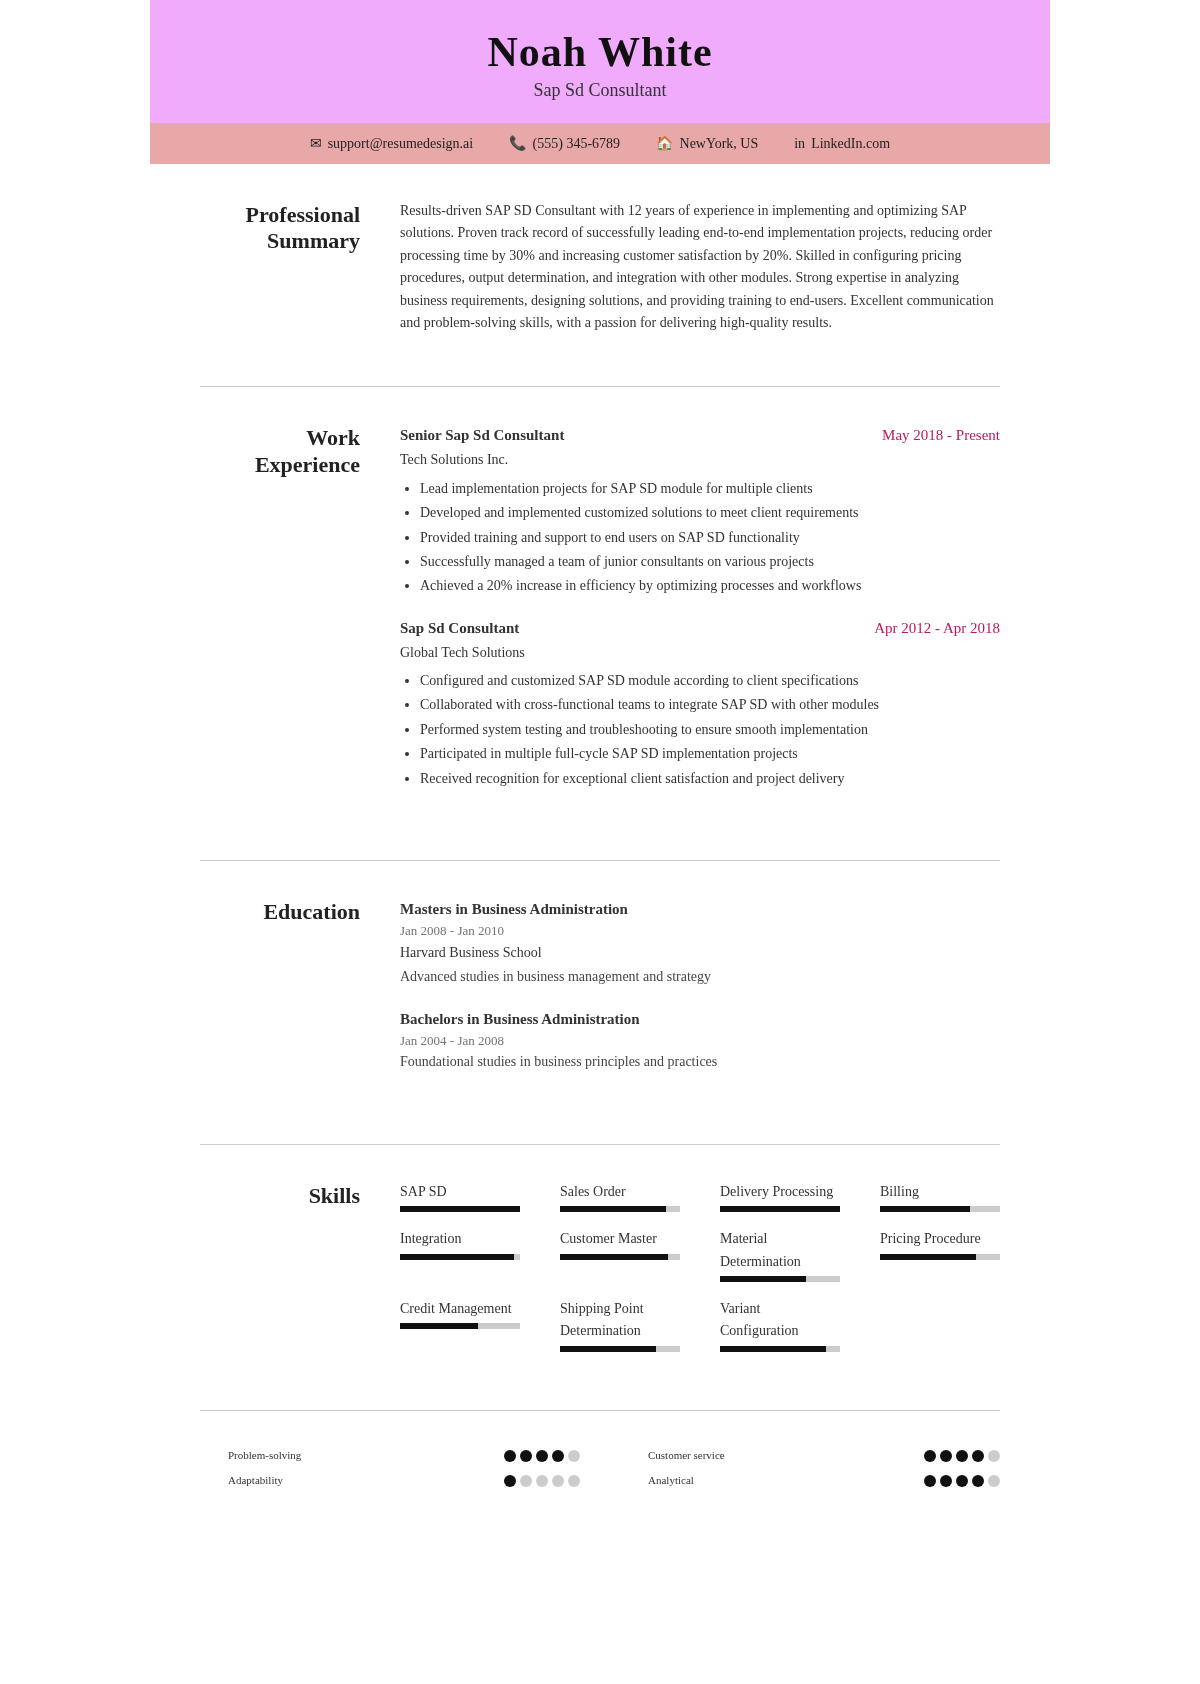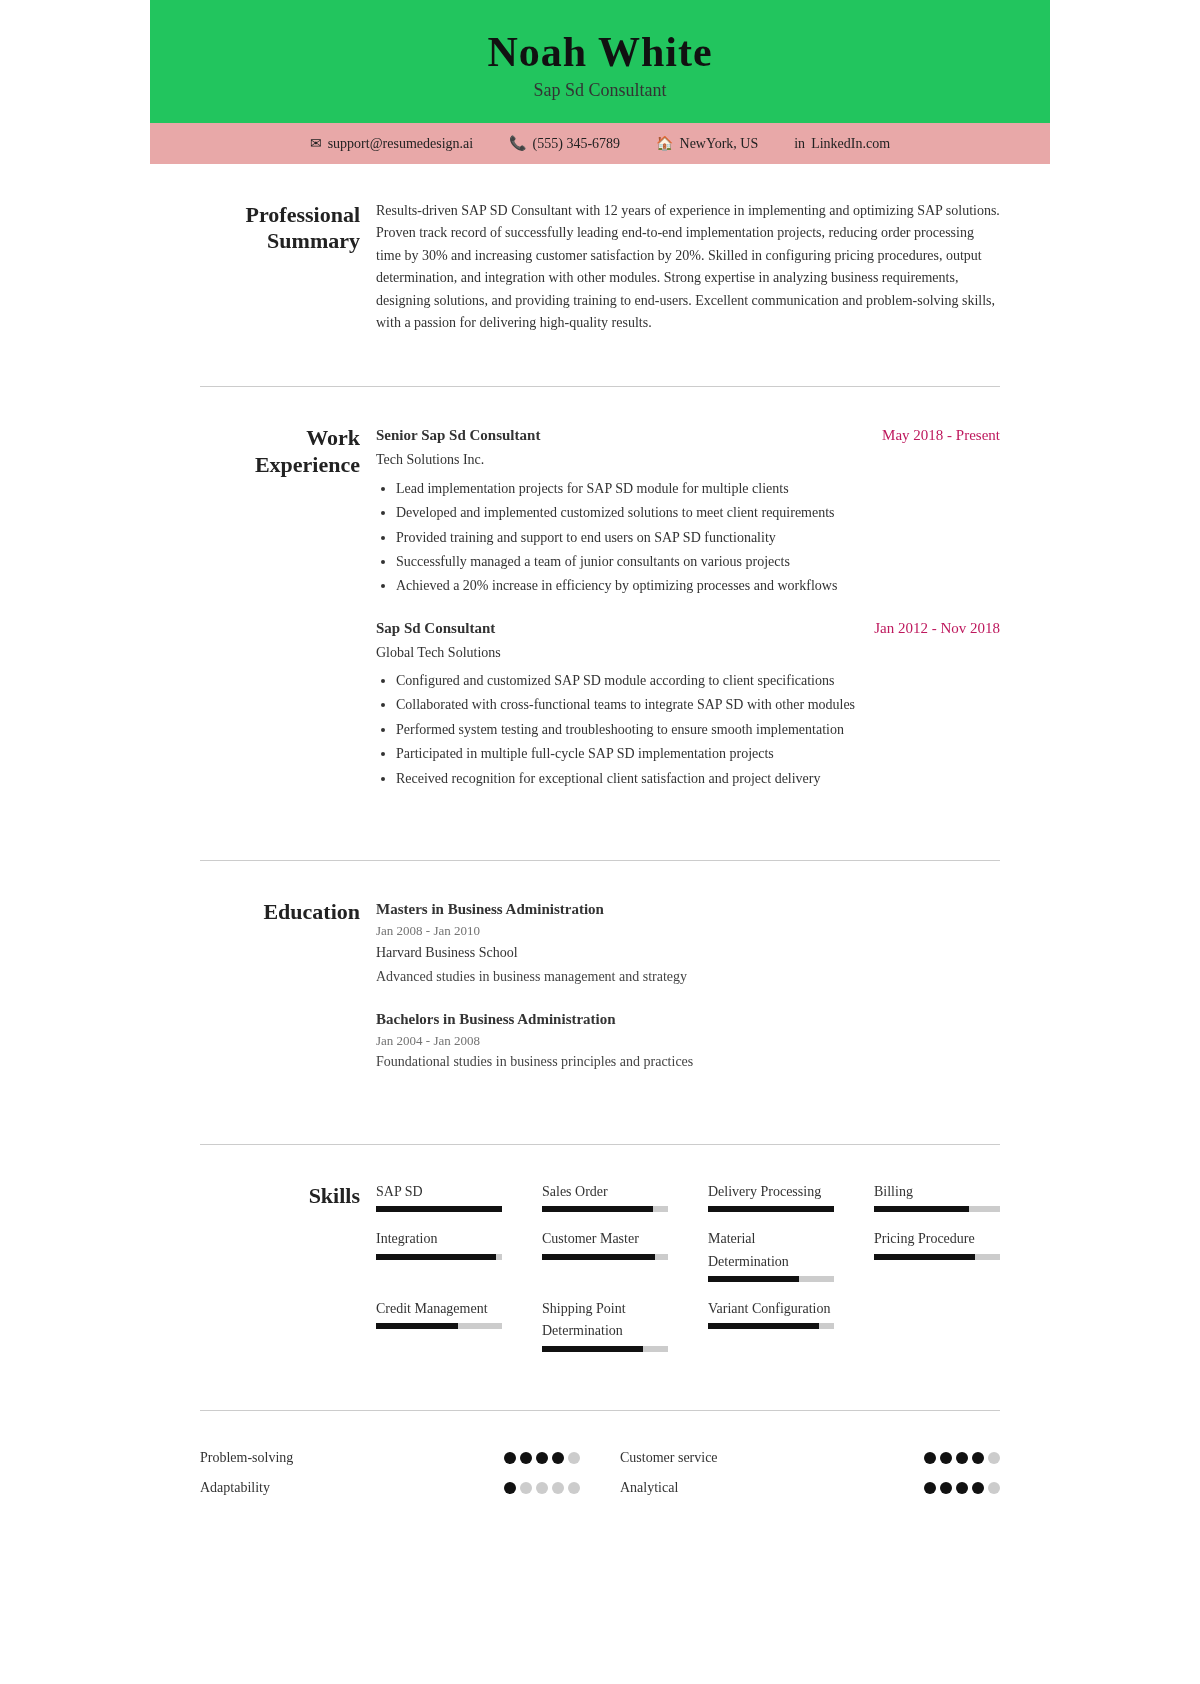--- a/index.html
+++ b/index.html
@@ -5,21 +5,21 @@
     * { margin: 0; padding: 0; box-sizing: border-box; }
     body {
       font-family: 'Georgia', serif;
       background: #fff;
       width: 900px;
       margin: 0 auto;
       color: #222;
     }
 
     .header-top {
-      background: #22c55e;
+      background: #f0abfc;
       text-align: center;
       padding: 28px 40px 22px;
     }
     .header-top h1 {
       font-size: 42px;
       font-weight: bold;
       letter-spacing: 1px;
       color: #111;
     }
     .header-top .subtitle {
@@ -46,21 +46,21 @@
     .contact-icon {
       font-size: 14px;
     }
 
     .main-content {
       padding: 36px 50px;
     }
 
     .section {
       display: flex;
-      gap: 16px;
+      gap: 40px;
       margin-bottom: 36px;
       padding-bottom: 16px;
     }
 
     .section-label {
       width: 160px;
       min-width: 160px;
       text-align: right;
       font-size: 22px;
       font-weight: bold;
@@ -166,21 +166,22 @@
     
     .soft-skills-grid {
       display: grid;
       grid-template-columns: 1fr 1fr;
       gap: 8px 40px;
     }
     .soft-skill-item {
       display: flex;
       align-items: center;
       justify-content: space-between;
-      font-size: 14px;
+      font-size: 11px;
+      margin-left: 28px;
     }
     .soft-skill-name {
       flex: 1;
     }
     .soft-skill-dots {
       display: flex;
       gap: 4px;
       align-items: center;
     }
     .dot {
@@ -243,21 +244,21 @@
       <ul class="job-bullets">
         <li>Lead implementation projects for SAP SD module for multiple clients</li>
         <li>Developed and implemented customized solutions to meet client requirements</li>
         <li>Provided training and support to end users on SAP SD functionality</li>
         <li>Successfully managed a team of junior consultants on various projects</li>
         <li>Achieved a 20% increase in efficiency by optimizing processes and workflows</li>
       </ul>
 
       <div class="job-header">
         <div class="job-title">Sap Sd Consultant</div>
-        <div class="job-date">Jan 2012 - Nov 2018</div>
+        <div class="job-date">Apr 2012 - Apr 2018</div>
       </div>
       <div class="job-company">Global Tech Solutions</div>
       <ul class="job-bullets">
         <li>Configured and customized SAP SD module according to client specifications</li>
         <li>Collaborated with cross-functional teams to integrate SAP SD with other modules</li>
         <li>Performed system testing and troubleshooting to ensure smooth implementation</li>
         <li>Participated in multiple full-cycle SAP SD implementation projects</li>
         <li>Received recognition for exceptional client satisfaction and project delivery</li>
       </ul>
     </div>

